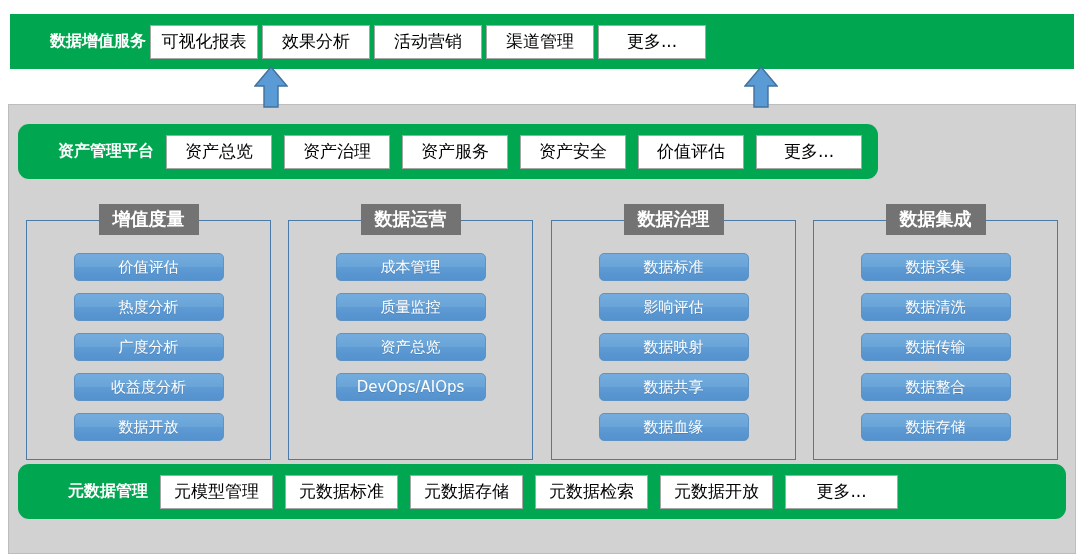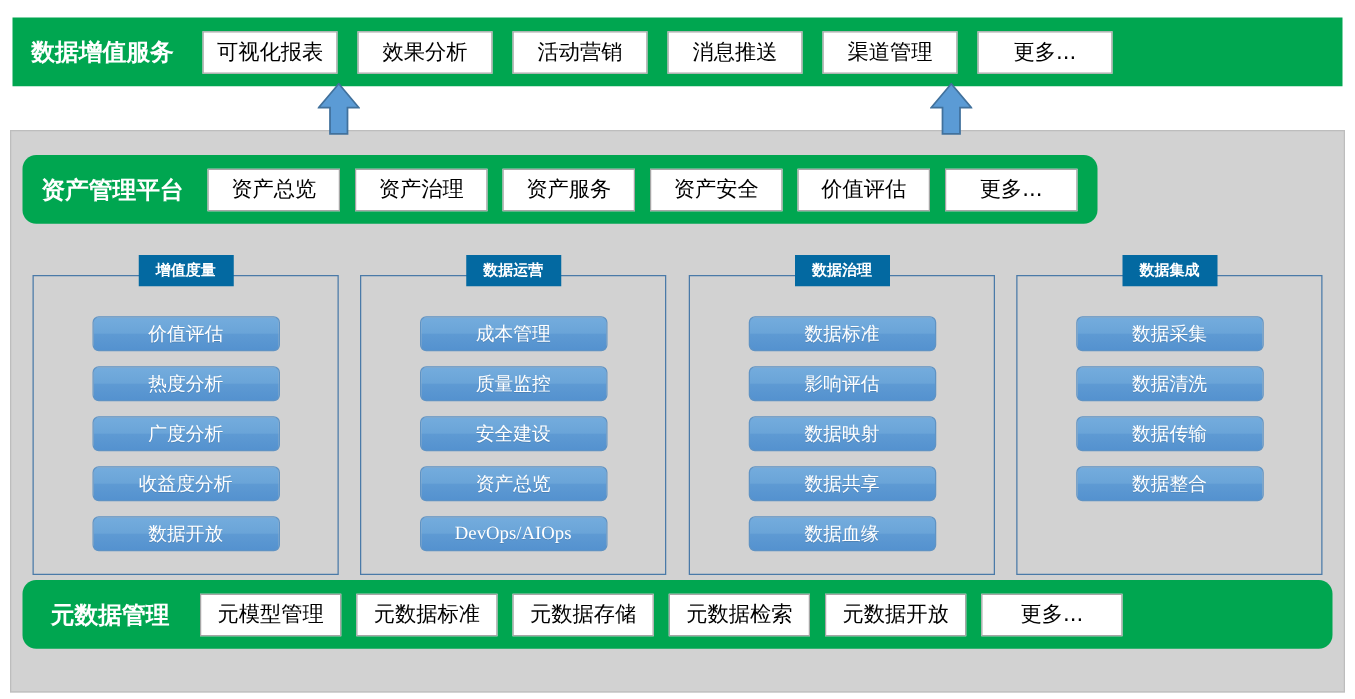--- a/index.html
+++ b/index.html
@@ -29,25 +29,25 @@
     display: flex;
     align-items: center;
     box-sizing: border-box;
   }
   .green-bar.square { border-radius: 0; }
   .green-bar.rounded { border-radius: 11px; }
 
   .bar-title {
     color: #ffffff;
     font-weight: bold;
-    font-size: 19px;
+    font-size: 16px;
     letter-spacing: 0px;
     white-space: nowrap;
     flex: 0 0 auto;
-    text-align: center;
+    text-align: right;
   }
   .bar-cell {
     background: #ffffff;
     border: 1px solid #a6a6a6;
     color: #000000;
     font-size: 17px;
     display: flex;
     align-items: center;
     justify-content: center;
     height: 34px;
@@ -55,21 +55,21 @@
     white-space: nowrap;
     flex: 0 0 auto;
   }
 
   
   #bar-value-added {
     left: 10px; top: 14px;
     width: 1064px; height: 55px;
   }
   #bar-value-added .bar-title { width: 128px; margin-left: 8px; }
-  #bar-value-added .bar-cell { width: 108px; margin-left: 16px; }
+  #bar-value-added .bar-cell { width: 108px; margin-left: 4px; }
   #bar-value-added .bar-cell:nth-of-type(1) { margin-left: 6px; }
 
   
   #bar-asset {
     left: 18px; top: 124px;
     width: 860px; height: 55px;
   }
   #bar-asset .bar-title { width: 128px; margin-left: 8px; }
   #bar-asset .bar-cell { width: 106px; margin-left: 12px; }
 
@@ -103,33 +103,33 @@
   
   .col-group {
     position: absolute;
     box-sizing: border-box;
     border: 1px solid #4a7aa8;
     background: transparent;
     top: 220px;
     height: 240px;
   }
   #col-0 { left: 26px;  width: 245px; }
-  #col-1 { left: 288px; width: 245px; font-family: Liberation Serif, serif; }
+  #col-1 { left: 288px; width: 245px; }
   #col-2 { left: 551px; width: 245px; padding-left: 34px; }
   #col-3 { left: 813px; width: 245px; }
 
   .col-header {
     position: absolute;
     top: -17px;
     left: 50%;
     transform: translateX(-50%);
-    background: #0369a1;
+    background: #737373;
     color: #ffffff;
     font-weight: bold;
-    font-size: 12px;
+    font-size: 18px;
     padding: 6px 14px 7px 14px;
     white-space: nowrap;
     line-height: 1;
   }
 
   .col-items {
     position: absolute;
     left: 0; right: 0;
     top: 32px;
     display: flex;
@@ -159,21 +159,20 @@
 
 <div class="canvas">
 
   <div id="gray-panel"></div>
 
   <div class="green-bar square" id="bar-value-added">
     <div class="bar-title">数据增值服务</div>
     <div class="bar-cell">可视化报表</div>
     <div class="bar-cell">效果分析</div>
     <div class="bar-cell">活动营销</div>
-    <div class="bar-cell">消息推送</div>
     <div class="bar-cell">渠道管理</div>
     <div class="bar-cell">更多...</div>
   </div>
 
   <svg class="arrow-up" id="arrow-left" viewBox="0 0 34 42">
     <polygon points="17,1 33,20 24,20 24,41 10,41 10,20 1,20" fill="#5b9bd5" stroke="#41719c" stroke-width="1.4" stroke-linejoin="miter"></polygon>
   </svg>
   <svg class="arrow-up" id="arrow-right" viewBox="0 0 34 42">
     <polygon points="17,1 33,20 24,20 24,41 10,41 10,20 1,20" fill="#5b9bd5" stroke="#41719c" stroke-width="1.4" stroke-linejoin="miter"></polygon>
   </svg>
@@ -197,21 +196,20 @@
       <div class="pill">收益度分析</div>
       <div class="pill">数据开放</div>
     </div>
   </div>
 
   <div class="col-group" id="col-1">
     <div class="col-header">数据运营</div>
     <div class="col-items">
       <div class="pill">成本管理</div>
       <div class="pill">质量监控</div>
-      <div class="pill">安全建设</div>
       <div class="pill">资产总览</div>
       <div class="pill">DevOps/AIOps</div>
     </div>
   </div>
 
   <div class="col-group" id="col-2">
     <div class="col-header">数据治理</div>
     <div class="col-items">
       <div class="pill">数据标准</div>
       <div class="pill">影响评估</div>
@@ -221,20 +219,21 @@
     </div>
   </div>
 
   <div class="col-group" id="col-3">
     <div class="col-header">数据集成</div>
     <div class="col-items">
       <div class="pill">数据采集</div>
       <div class="pill">数据清洗</div>
       <div class="pill">数据传输</div>
       <div class="pill">数据整合</div>
+      <div class="pill">数据存储</div>
     </div>
   </div>
 
   <div class="green-bar rounded" id="bar-meta">
     <div class="bar-title">元数据管理</div>
     <div class="bar-cell">元模型管理</div>
     <div class="bar-cell">元数据标准</div>
     <div class="bar-cell">元数据存储</div>
     <div class="bar-cell">元数据检索</div>
     <div class="bar-cell">元数据开放</div>

